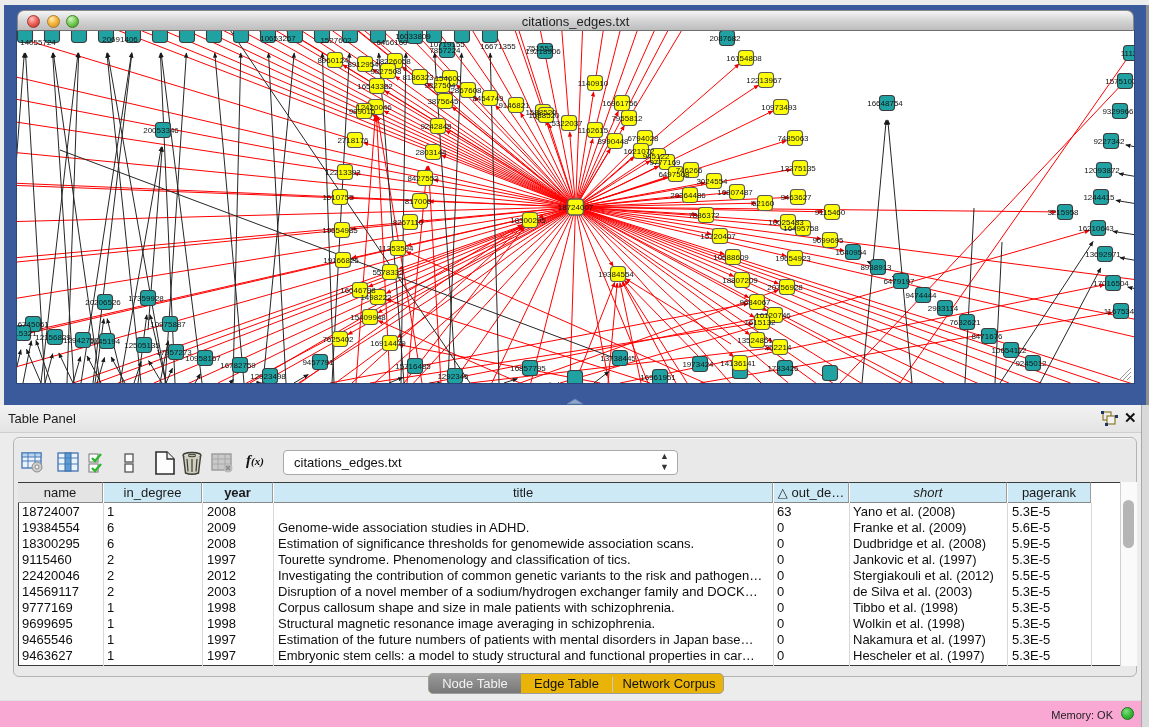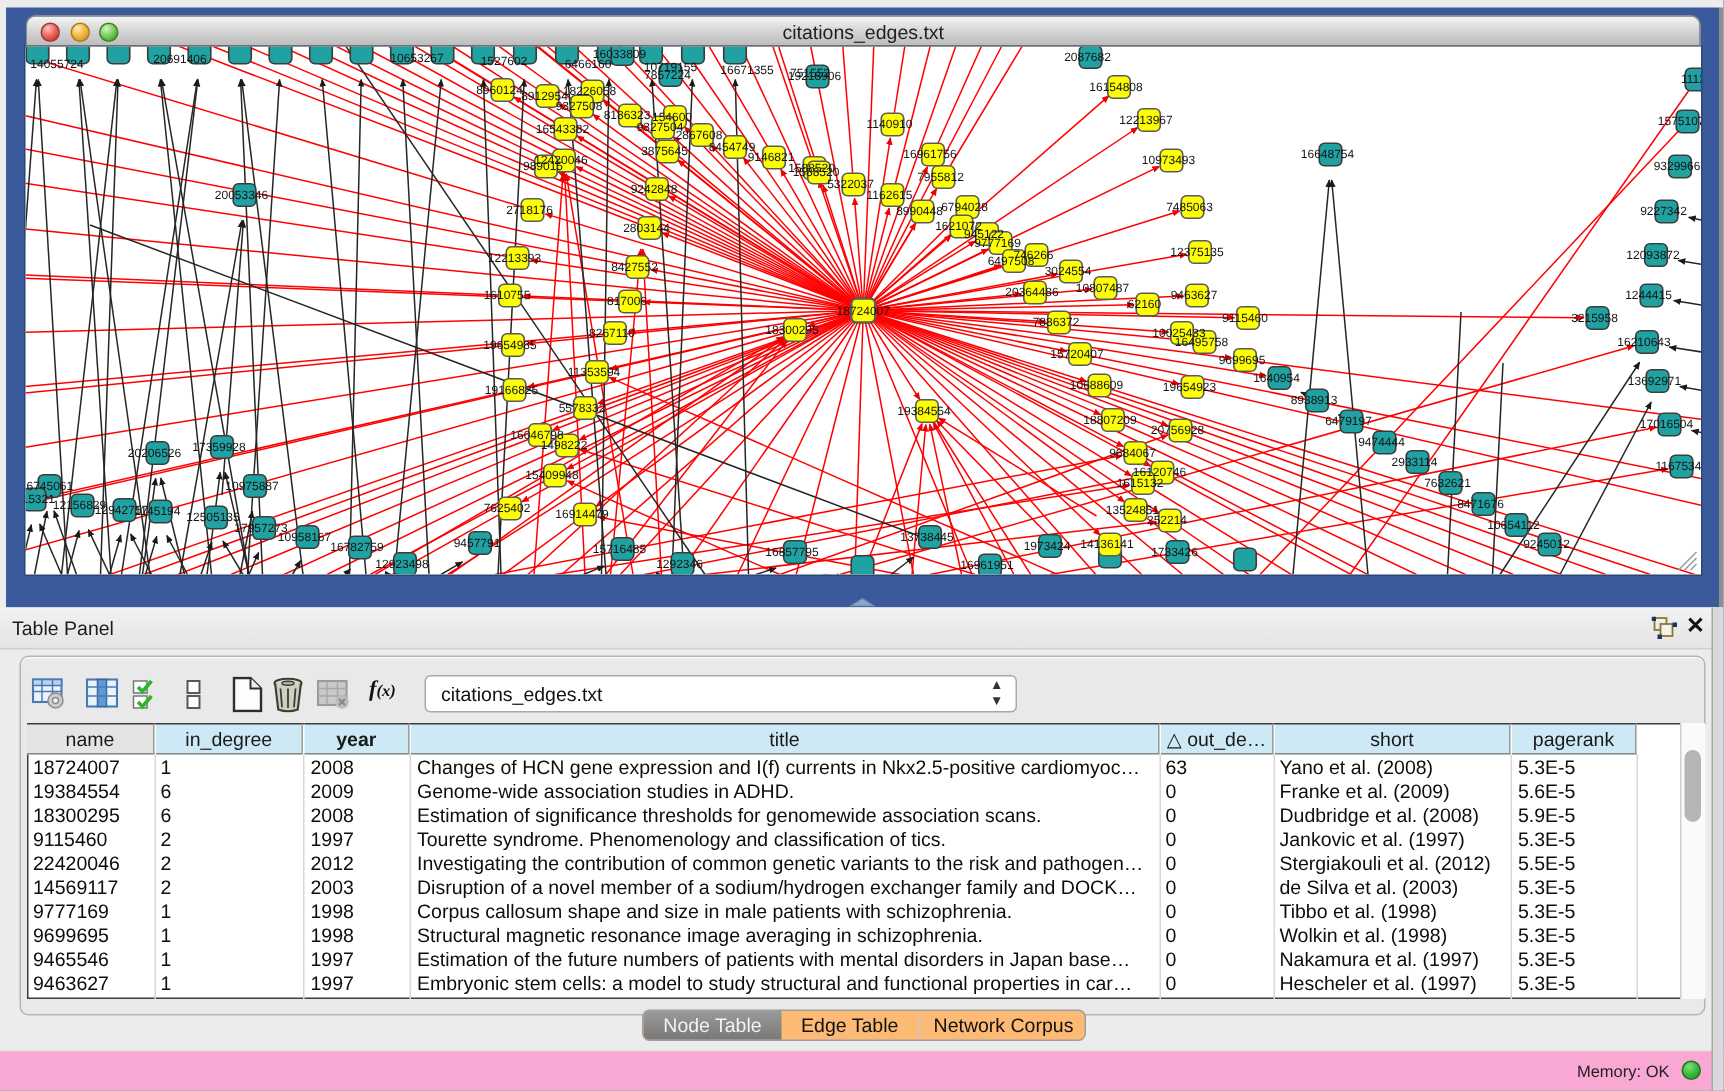--- a/index.html
+++ b/index.html
@@ -52,21 +52,21 @@
 .c2 { left:189px; width:80px; }
 .c3 { left:260px; width:495px; }
 .c4 { left:759px; width:72px; }
 .c5 { left:835px; width:152px; }
 .c6 { left:994px; width:80px; }
 .gline { position:absolute; top:503px; height:163px; width:1px; background:#d8d8d8; }
 #vscroll { position:absolute; left:1120px; top:482px; width:17px; height:184px; background:#fafafa; border-left:1px solid #d0d0d0; }
 #vthumb { position:absolute; left:1123px; top:500px; width:11px; height:48px; background:#b5b5b5; border-radius:6px; }
 
 
-#tabs { position:absolute; left:428px; top:673px; width:296px; height:21px; background:#fdba74;
+#tabs { position:absolute; left:428px; top:673px; width:296px; height:21px; background:#eab308;
   border:1px solid #9e9e9e; border-radius:5px; overflow:hidden; font-size:13px; }
 #tabs .seg { position:absolute; top:0; height:21px; line-height:20px; text-align:center; color:#111; }
 #tabs .sel { background:linear-gradient(#9a9a9a,#757575); color:#f3f3f3; }
 #tabs .sep { position:absolute; top:3px; width:1px; height:15px; background:#c9c9c9; }
 
 
 #status { position:absolute; left:0; top:700px; width:1149px; height:27px; background:#f9a8d4; border-top:1px solid #e0e0e0; }
 #status .mem { position:absolute; right:36px; top:8px; font-size:11px; color:#222; }
 #memdot { position:absolute; right:15px; top:6px; width:13px; height:13px; border-radius:50%;
   background:radial-gradient(circle at 38% 30%, #7fe07f, #35b535 55%, #259a25); border:1px solid #1c741c; }
@@ -704,27 +704,26 @@
 </svg>
 <div class="ticon" style="left:246px;top:452px;font-family:'Liberation Serif',serif;font-style:italic;font-weight:bold;font-size:15px;color:#111;">f<span style="font-size:11px">(x)</span></div>
 <div id="dropdown">citations_edges.txt<span class="arr">▲<br>▼</span></div>
 
 <div id="table"></div>
 <div class="hd" style="left:18px;width:85px;background:#e4e4e4;">name</div>
 <div class="hd" style="left:104px;width:98px;">in_degree</div>
 <div class="hd" style="left:203px;width:70px;font-weight:bold;">year</div>
 <div class="hd" style="left:274px;width:499px;">title</div>
 <div class="hd" style="left:774px;width:75px;">△ out_de…</div>
-<div class="hd" style="left:850px;width:157px;">short</div>
+<div class="hd" style="left:850px;width:157px;font-style:italic;">short</div>
 <div class="hd" style="left:1008px;width:83px;">pagerank</div>
 <div class="tr" style="top:504px">
     <span class="c0">18724007</span>
     <span class="c1">1</span>
     <span class="c2">2008</span>
-    <span class="c3">Changes of HCN gene expression and I(f) currents in Nkx2.5-positive cardiomyoc…</span>
     <span class="c4">63</span>
     <span class="c5">Yano et al. (2008)</span>
     <span class="c6">5.3E-5</span>
   </div>
 <div class="tr" style="top:520px">
     <span class="c0">19384554</span>
     <span class="c1">6</span>
     <span class="c2">2009</span>
     <span class="c3">Genome-wide association studies in ADHD.</span>
     <span class="c4">0</span>

